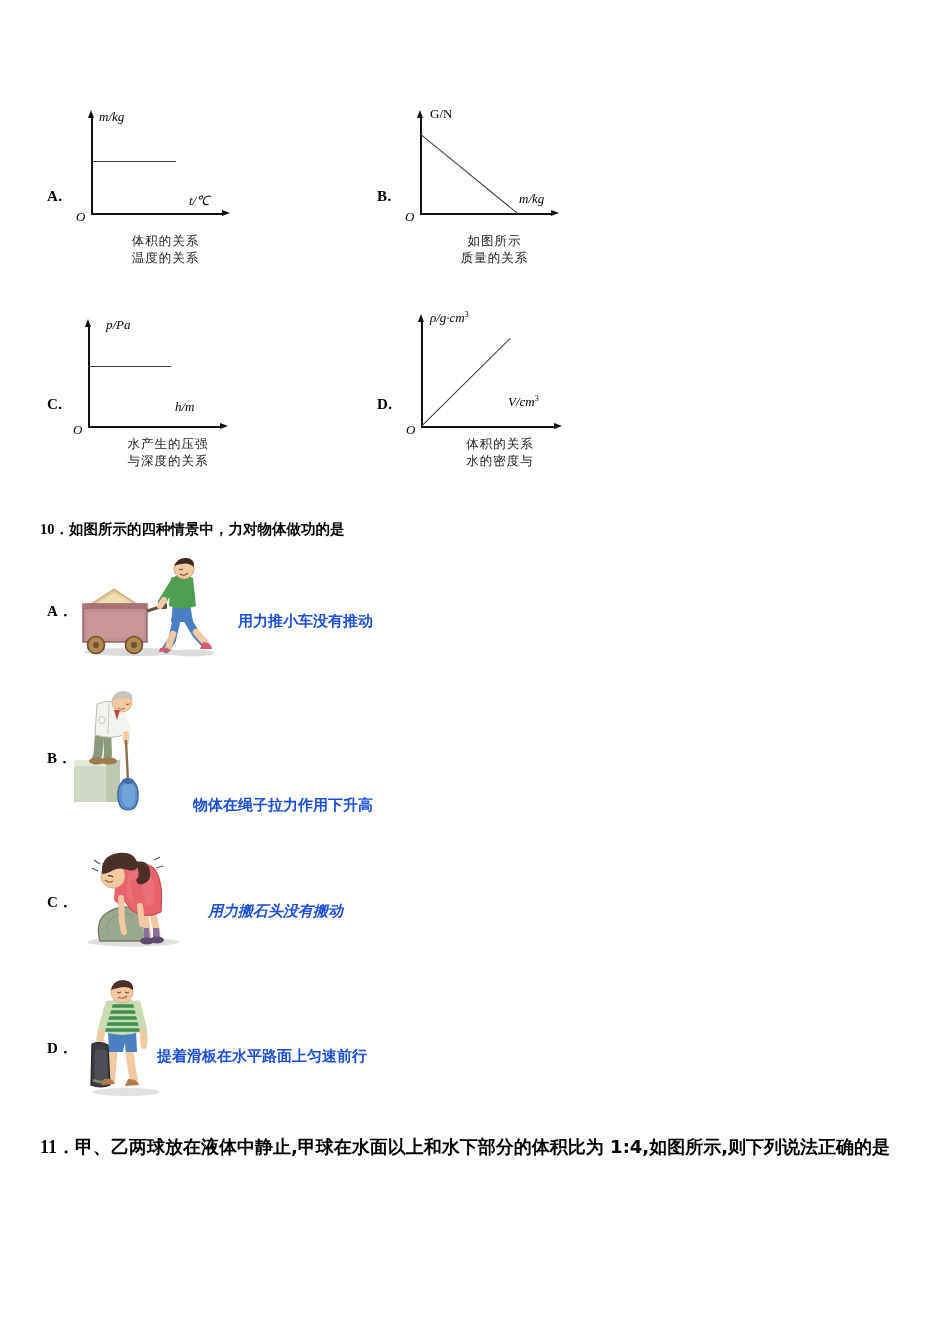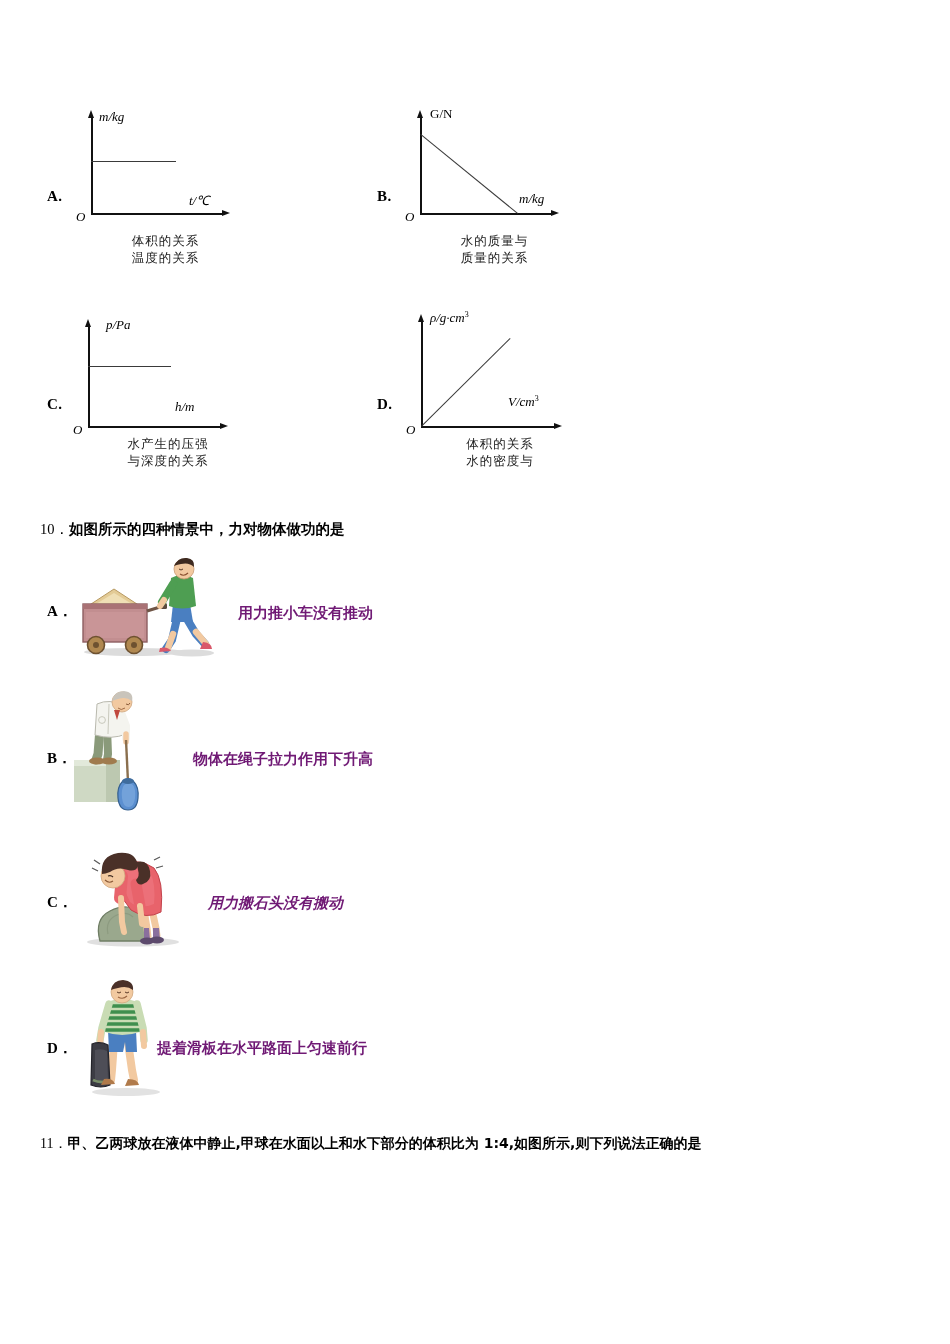--- a/index.html
+++ b/index.html
@@ -72,38 +72,39 @@
   .qtext {
     position: absolute;
     font-family: "DejaVu Sans", sans-serif;
     font-size: 14.5px;
     font-weight: bold;
     color: #000;
     white-space: nowrap;
   }
   .qtext-num {
     font-family: "Liberation Serif", serif;
-    font-weight: normal;
-  }
-  .q11 { font-size: 14px; }
+    font-weight: bold;
+  }
+  .q11 { font-size: 18px; }
 
   
   .pic-opt-letter {
     position: absolute;
     font-family: "Liberation Serif", serif;
     font-weight: bold;
     font-size: 15px;
   }
   .pic-caption {
     position: absolute;
     font-family: "DejaVu Sans", sans-serif;
     font-size: 15px;
     font-weight: bold;
     white-space: nowrap;
-    color: #701a75;
+    color: #1d4ed8;
+    margin-top: 8px;
   }
   .figure { position: absolute; }
   .figure svg { display: block; }
 </style>
 </head>
 <body>
 
 <div class="graph-block" style="left:0;top:0;">
   <span class="opt-letter" style="left:47px;top:188px;">A.</span>
 
@@ -132,21 +133,21 @@
   <div class="axis-line x-axis" style="left:420px;top:213px;width:132px;"></div>
   <div class="arrow-right" style="left:551px;top:210px;"></div>
 
   <span class="origin-o" style="left:405px;top:209px;">O</span>
   <span class="axis-label" style="left:430px;top:106px;">G/N</span>
   <span class="axis-label" style="left:519px;top:191px;"><i>m/kg</i></span>
 
   <div class="plot-line" style="left:421px;top:134px;width:125px;transform:rotate(39.2deg);"></div>
 
   <div class="caption" style="left:427px;top:232px;width:135px;">
-    <div>水的质量与</div>
+    <div>如图所示</div>
     <div>质量的关系</div>
   </div>
 </div>
 
 <div class="graph-block" style="left:0;top:0;">
   <span class="opt-letter" style="left:47px;top:396px;">C.</span>
 
   <div class="axis-line y-axis" style="left:88px;top:327px;height:100px;"></div>
   <div class="arrow-up" style="left:85px;top:319px;"></div>
   <div class="axis-line x-axis" style="left:88px;top:426px;width:133px;"></div>
@@ -261,21 +262,21 @@
 
     <path d="M40 20 l3 10 l3 -10 Z" fill="#c0483e"></path>
 
     <path d="M52 50 L54 92" stroke="#8a6f4e" stroke-width="2.4" fill="none"></path>
 
     <path d="M48 92 q6 -6 12 0 q5 5 4 16 q-1 12 -10 12 q-9 0 -10 -12 q-1 -11 4 -16 Z" fill="#5b8fd0" stroke="#35608f" stroke-width="1.2"></path>
     <path d="M50 95 q5 -4 9 0 q3 4 2 13 q-1 9 -6.5 9 q-5.5 0 -6.5 -9 q-1 -9 2 -13Z" fill="#7ba8dd" opacity="0.75"></path>
     <ellipse cx="54" cy="91" rx="6" ry="3" fill="#3f6c9d"></ellipse>
   </svg>
 </div>
-<span class="pic-caption" style="left:157px;top:750px;padding-left:36px;">物体在绳子拉力作用下升高</span>
+<span class="pic-caption" style="left:157px;top:788px;padding-left:36px;">物体在绳子拉力作用下升高</span>
 
 <span class="pic-opt-letter" style="left:47px;top:893px;">C．</span>
 <div class="figure" style="left:78px;top:840px;">
   <svg width="115" height="112" viewBox="0 0 115 112">
 
     <ellipse cx="55" cy="102" rx="46" ry="4.5" fill="#e0e0e0"></ellipse>
 
     <path d="M22 101 q-6 -22 10 -30 q18 -9 30 2 q11 11 4 28 Z" fill="#9aa88d" stroke="#6f7d64" stroke-width="1.3"></path>
     <path d="M30 94 q-3 -14 9 -19 q10 -4 16 2" stroke="#8d9b80" stroke-width="1.2" fill="none"></path>
 

